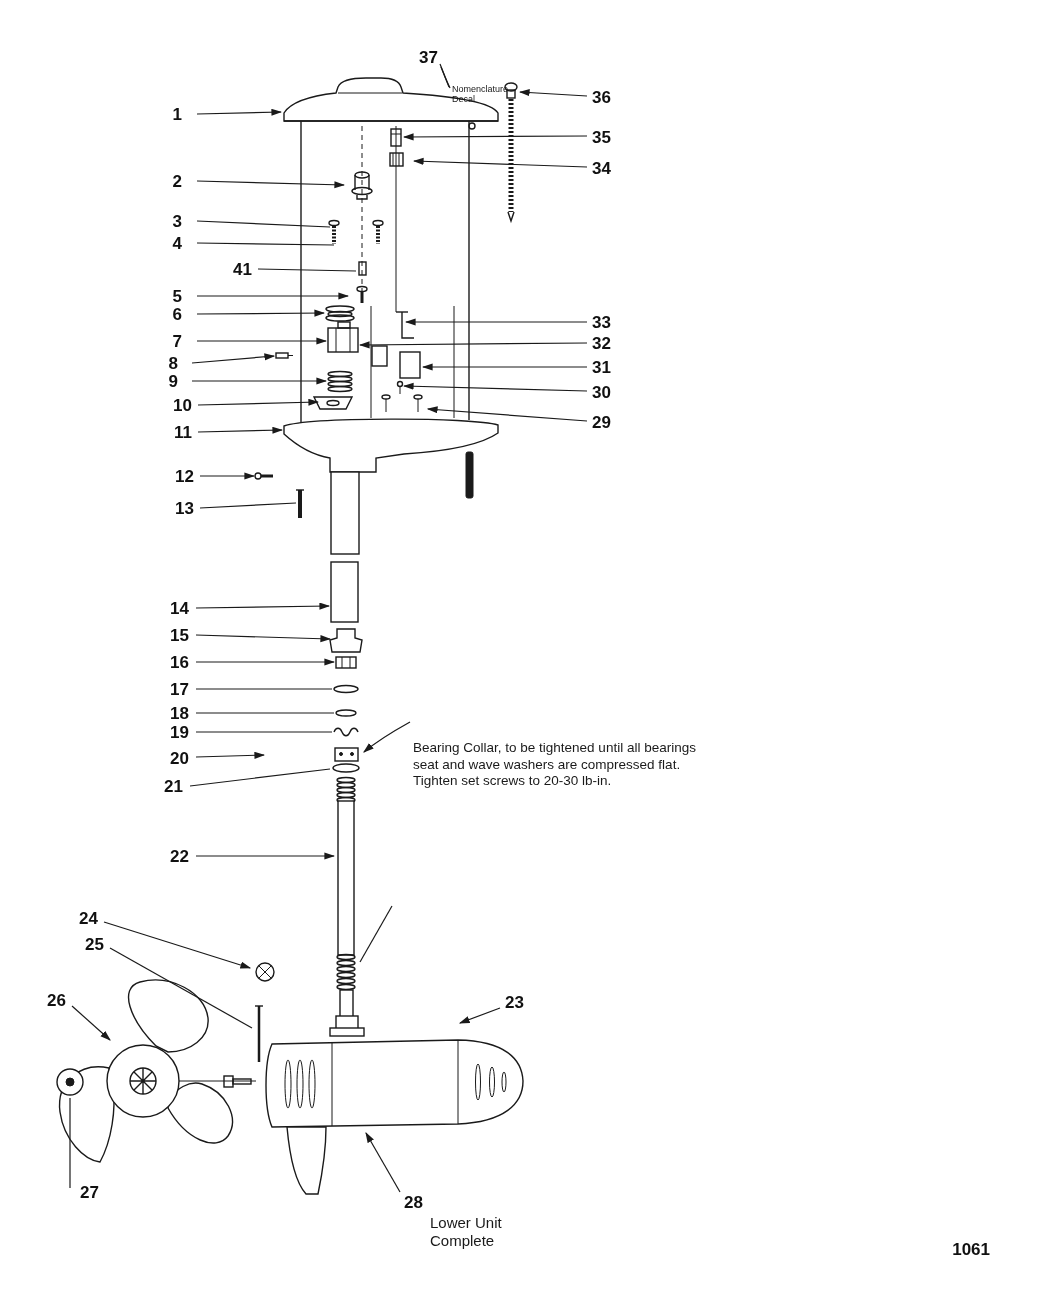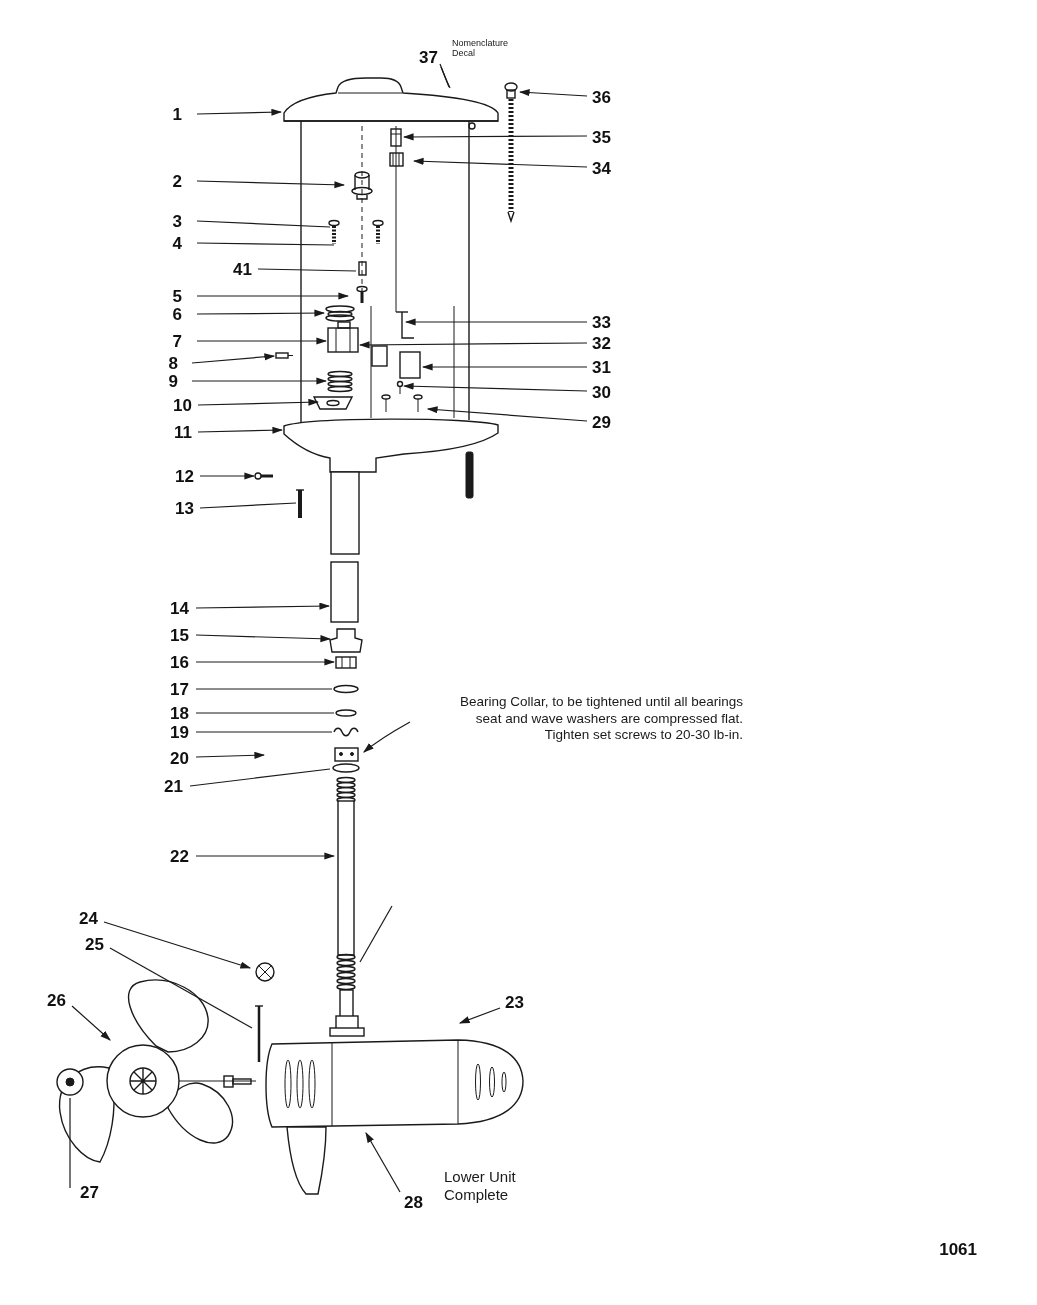--- a/index.html
+++ b/index.html
@@ -5,23 +5,23 @@
   html,body{margin:0;padding:0;background:#ffffff;}
   body{width:1037px;height:1305px;font-family:"Liberation Sans",sans-serif;color:#1a1a1a;}
   .canvas{position:relative;width:1037px;height:1305px;background:#ffffff;overflow:hidden;}
   svg{position:absolute;left:0;top:0;}
   .p{fill:none;stroke:#1a1a1a;stroke-width:1.4;}
   .pf{fill:#ffffff;stroke:#1a1a1a;stroke-width:1.4;}
   .thin{fill:none;stroke:#1a1a1a;stroke-width:1;}
   .dark{fill:#1a1a1a;stroke:#1a1a1a;}
   .leader{stroke:#1a1a1a;stroke-width:1.2;fill:none;}
   .callout{font-family:"Liberation Sans",sans-serif;font-weight:bold;font-size:17px;fill:#111111;}
-  .ann{position:absolute;white-space:pre-line;color:#1a1a1a;}
+  .ann{position:absolute;white-space:pre-line;color:#1a1a1a;margin-top:46px;}
   .ann-tiny{font-size:9px;line-height:10px;}
-  .ann-note{font-size:13.5px;line-height:16.5px;text-align:right;}
+  .ann-note{font-size:13.5px;line-height:16.5px;}
   .ann-label{font-size:15px;line-height:18px;}
   .page-num{position:absolute;font-weight:bold;font-size:17px;color:#111111;}
 </style>
 </head>
 <body>
 
 <div class="canvas">
 
   <svg id="diagram-svg" width="1037" height="1305" viewBox="0 0 1037 1305">
     <defs>
@@ -288,17 +288,17 @@
   </svg>
 
   <div class="ann ann-tiny" style="left:452px;top:38px;width:80px;">Nomenclature
 Decal</div>
 
   <div class="ann ann-note" style="left:413px;top:694px;width:330px;">Bearing Collar,  to be tightened until all bearings
 seat and wave washers are compressed flat.
 Tighten set screws to 20-30 lb-in.</div>
 
 
-  <div class="ann ann-label" style="left:444px;top:1168px;width:120px;">Lower Unit
+  <div class="ann ann-label" style="left:430px;top:1168px;width:120px;">Lower Unit
 Complete</div>
 
-  <div class="page-num" style="right:60px;top:1240px;">1061</div>
+  <div class="page-num" style="right:47px;top:1240px;">1061</div>
 </div>
 
 </body></html>

